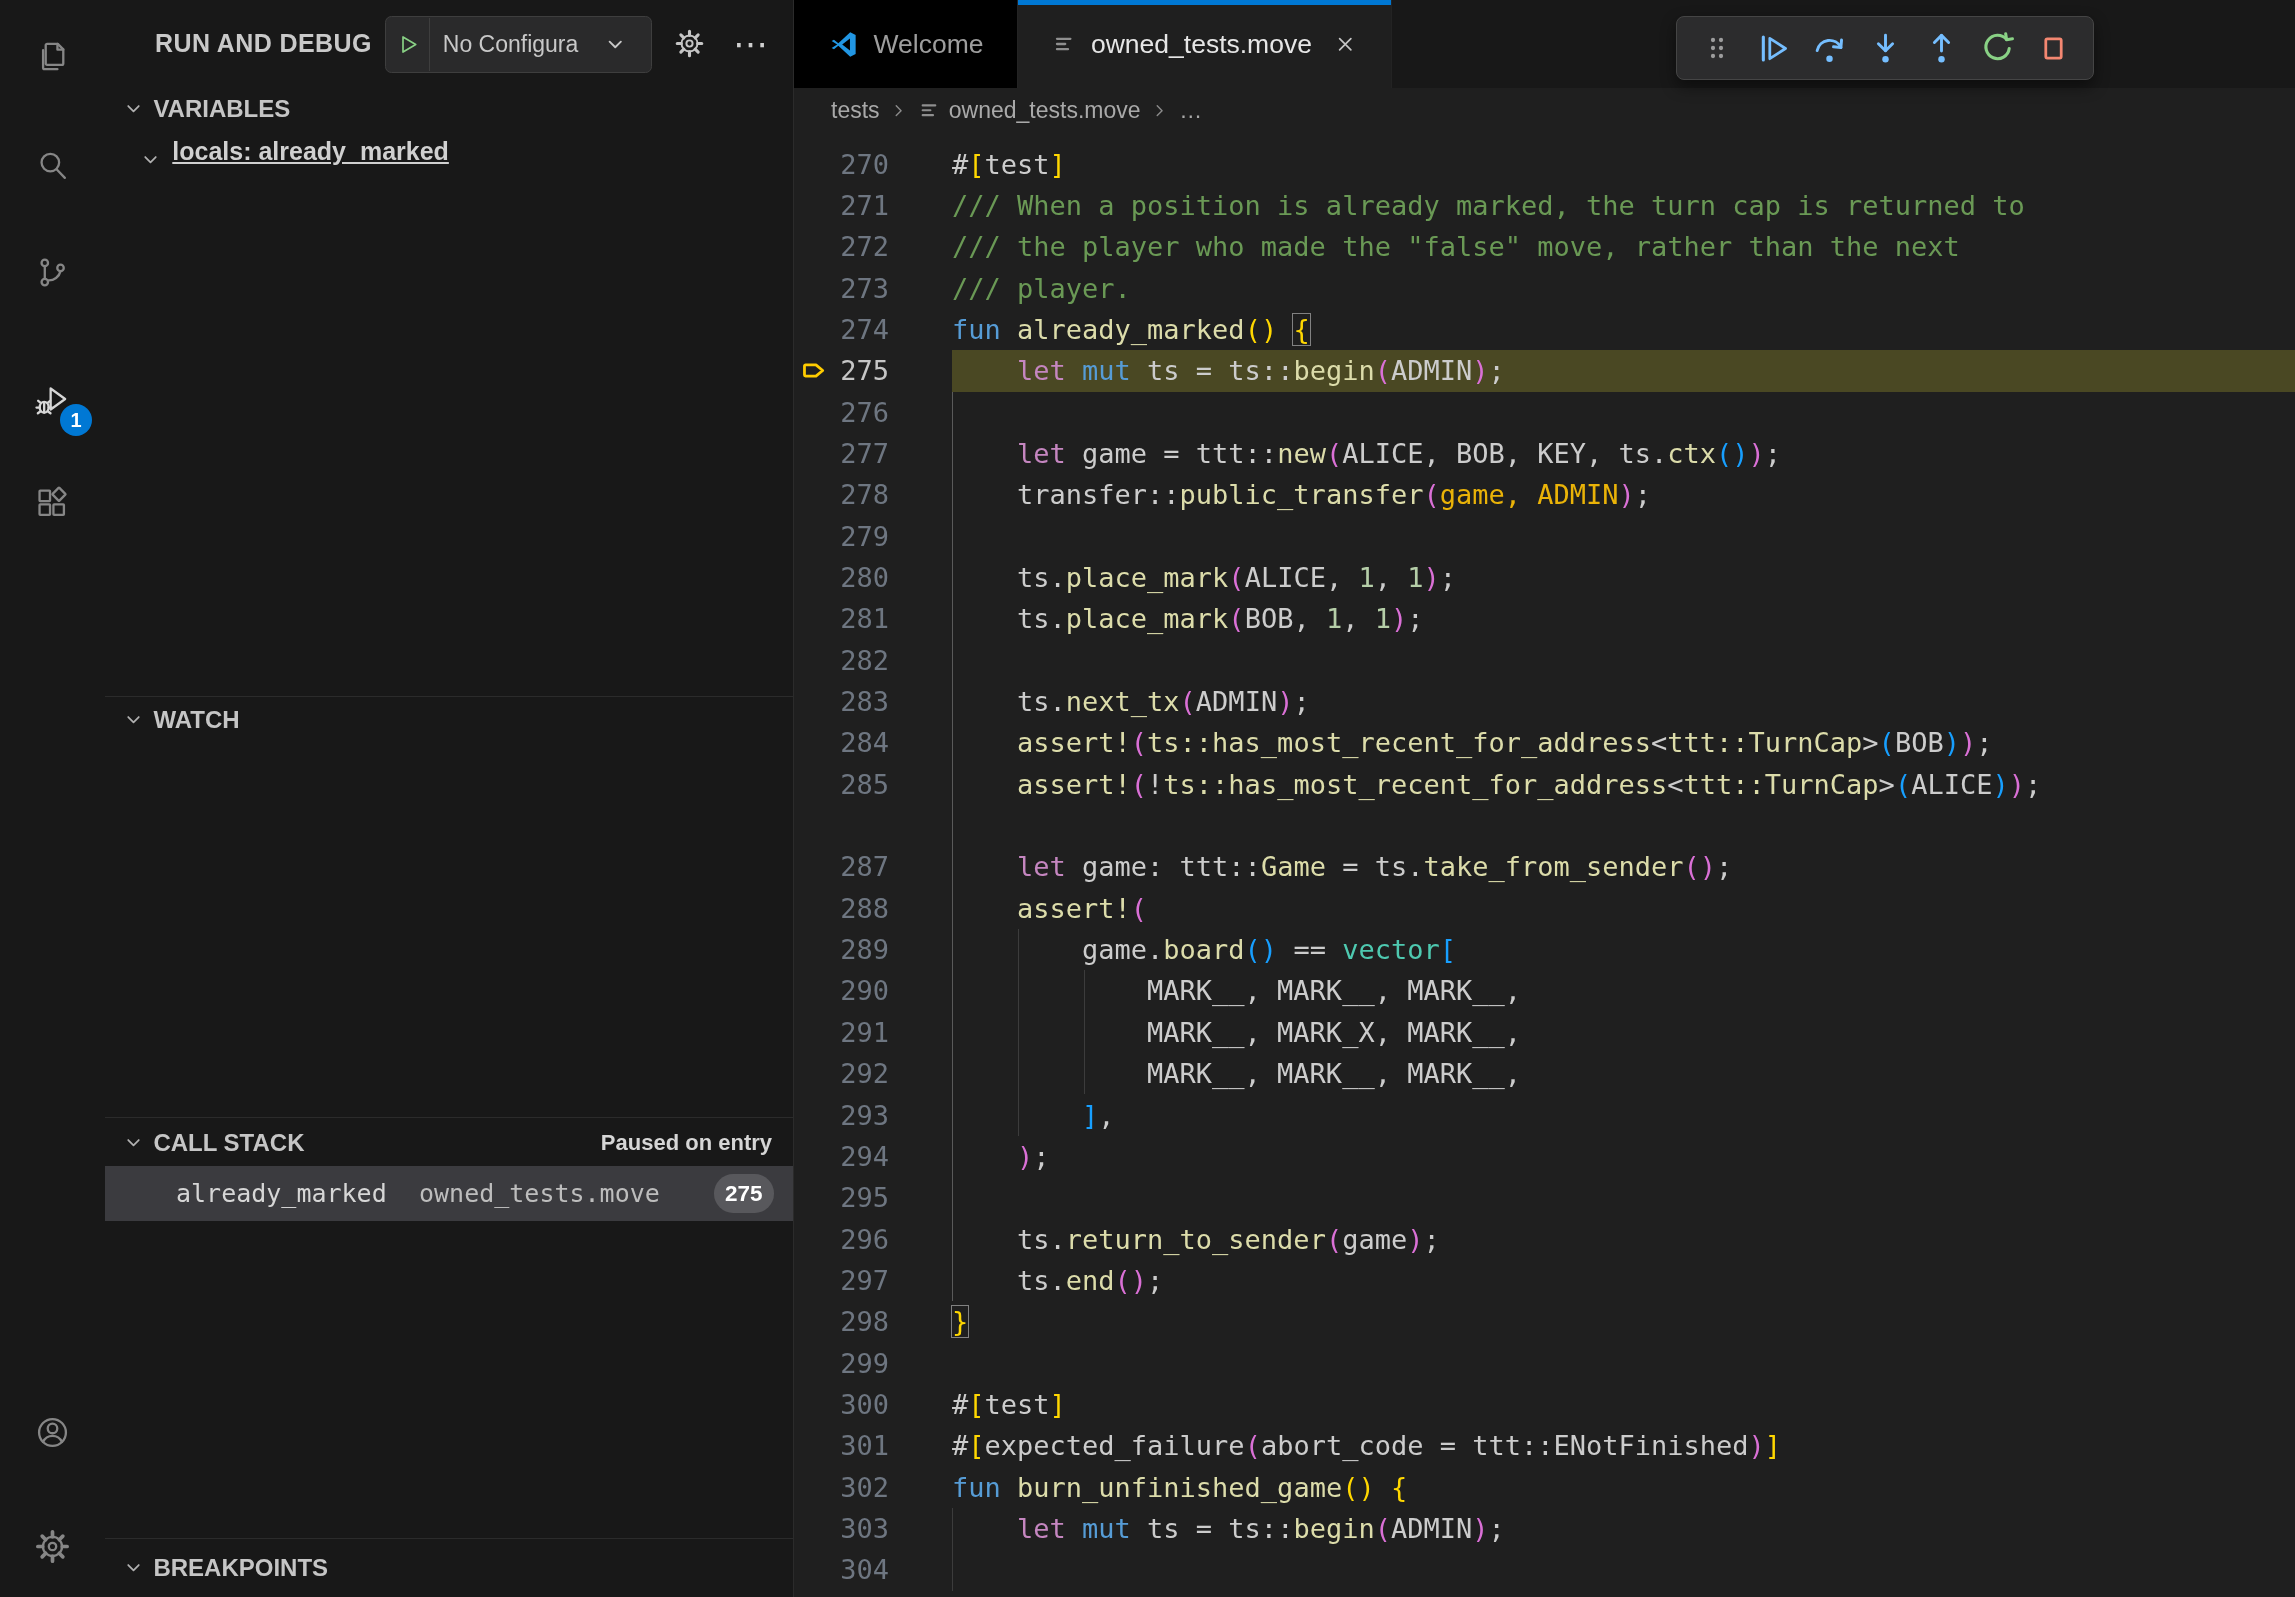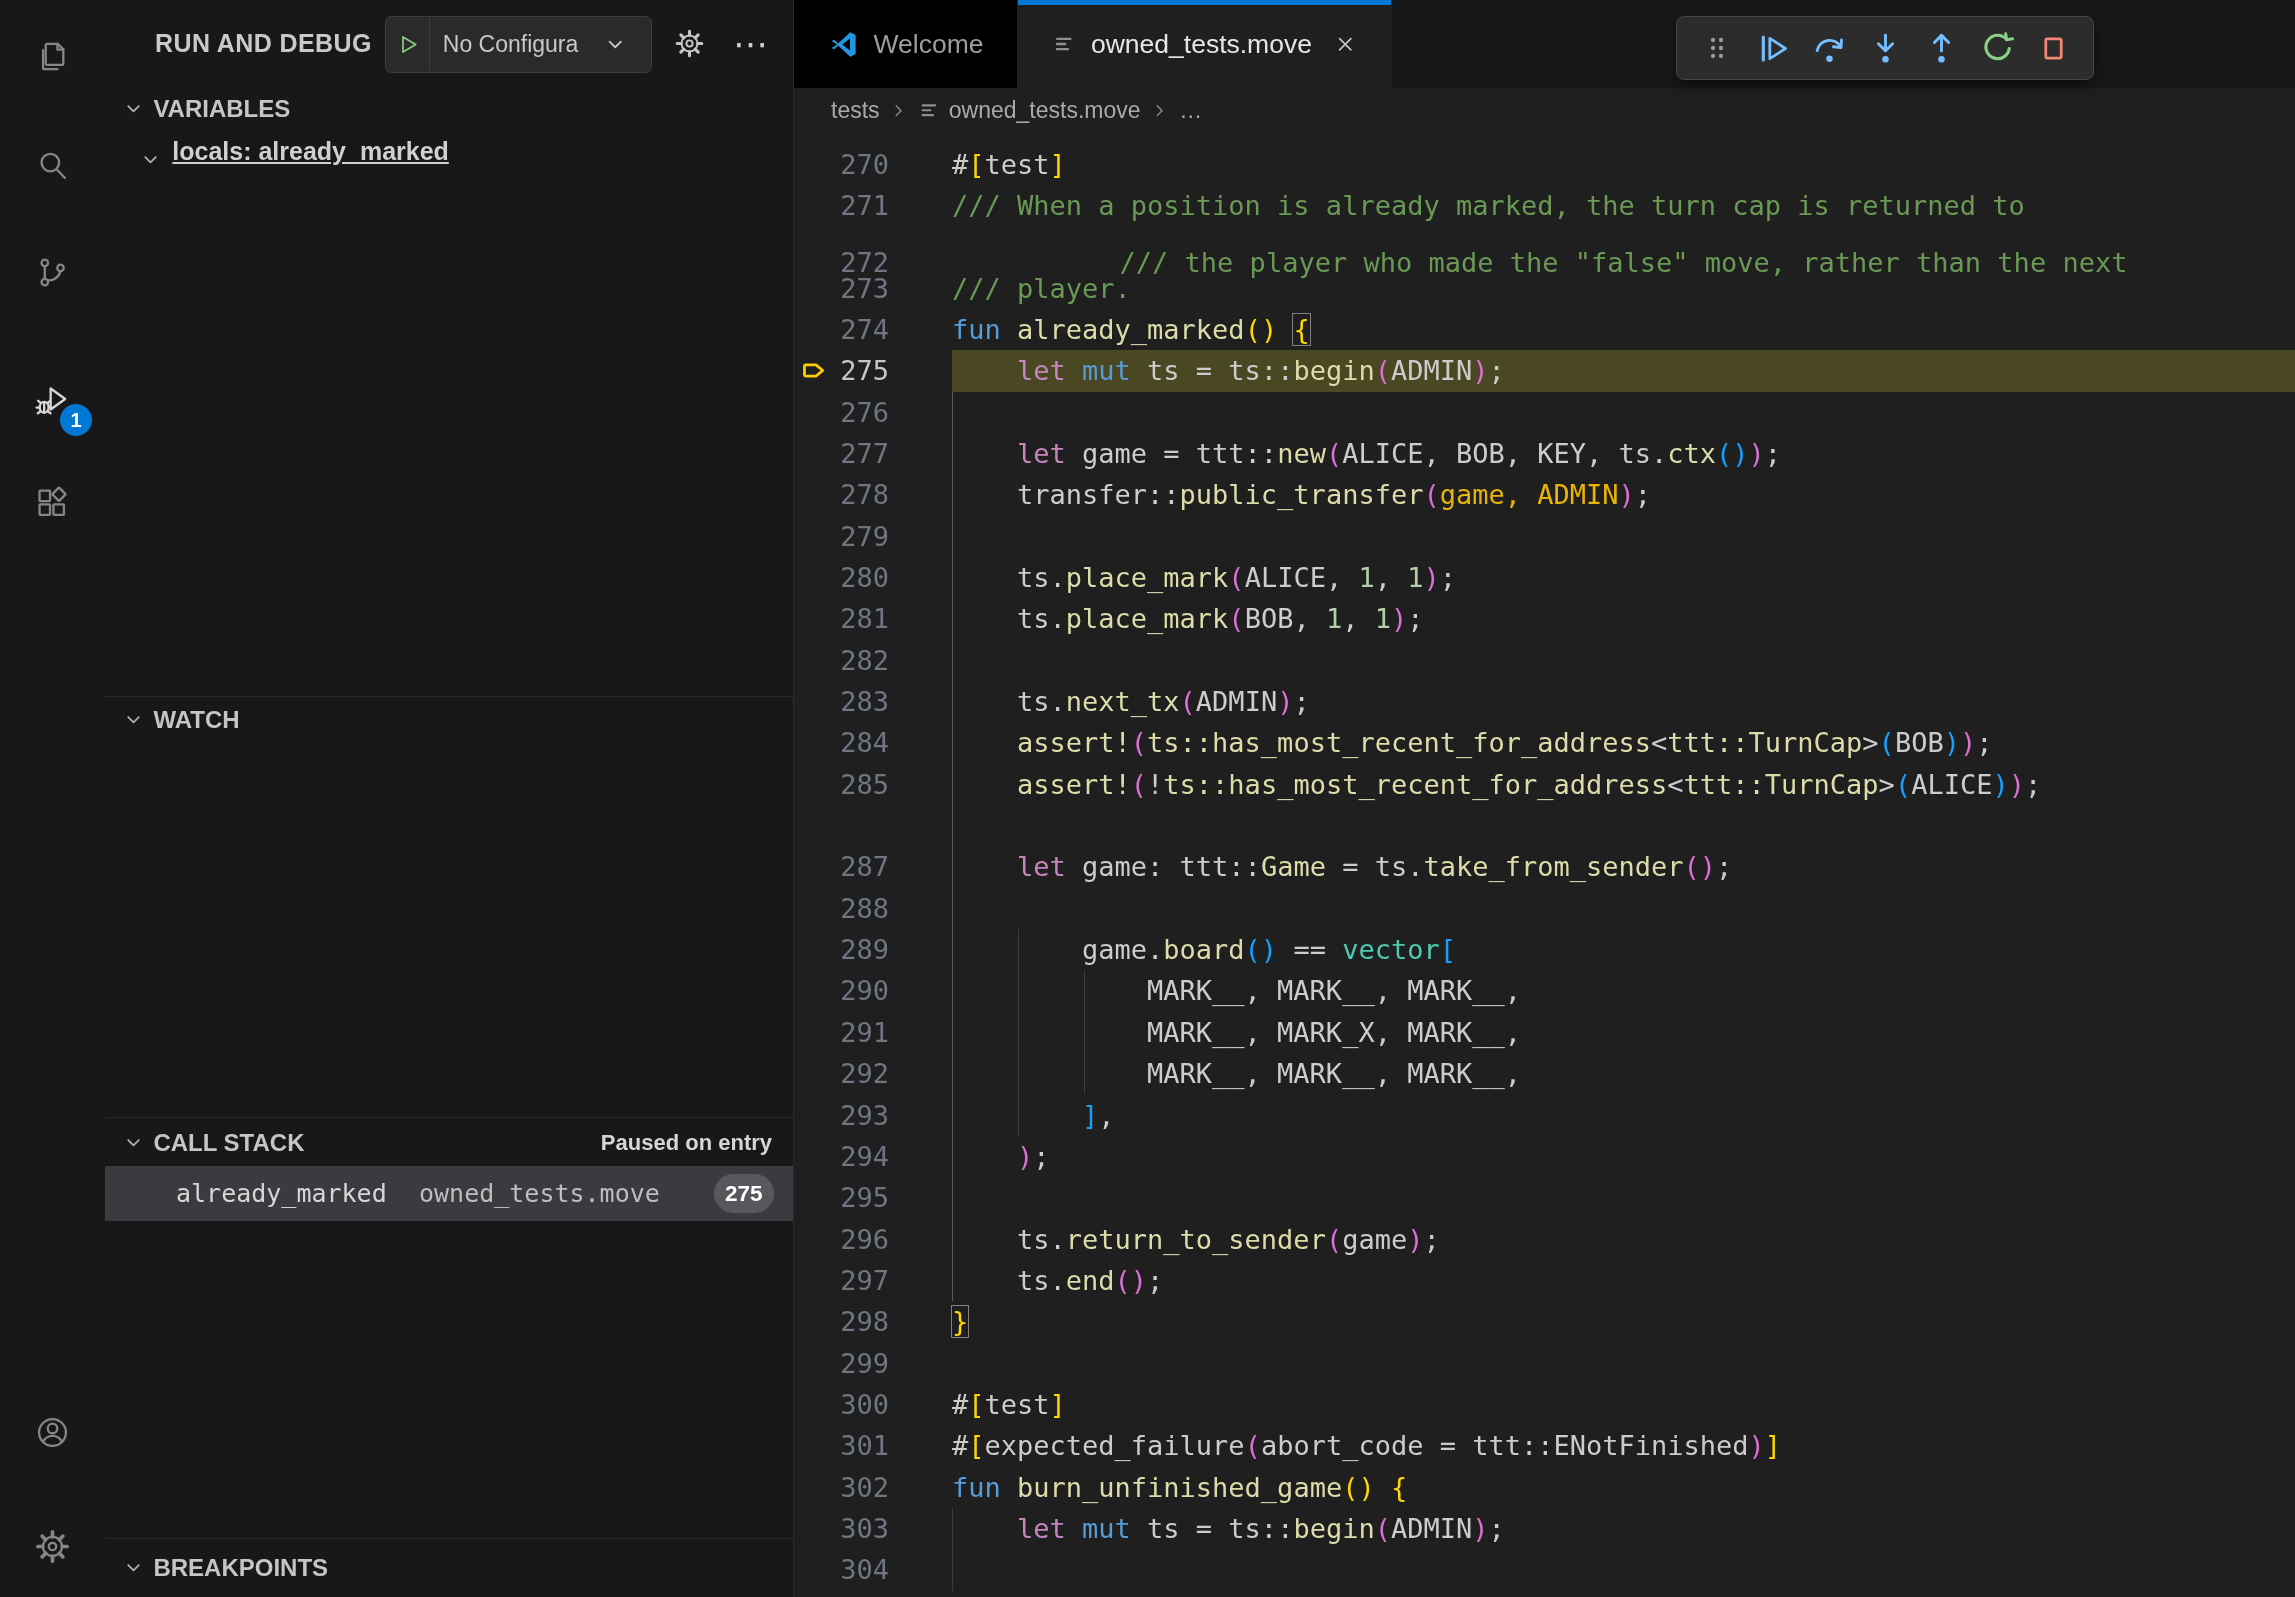--- a/index.html
+++ b/index.html
@@ -352,21 +352,21 @@
             <span class="lnum">270</span>
           </div>
           <div class="content"><span style="color: rgb(204, 204, 204);">#</span><span style="color: rgb(255, 215, 0);">[</span><span style="color: rgb(204, 204, 204);">test</span><span style="color: rgb(255, 215, 0);">]</span></div>
         </div>
         <div class="code-line" style="top: 51px;">
           <div class="gutter">
             <span class="lnum">271</span>
           </div>
           <div class="content"><span style="color: rgb(106, 153, 85);">/// When a position is already marked, the turn cap is returned to</span></div>
         </div>
-        <div class="code-line" style="top: 108px; text-align: center;">
+        <div class="code-line" style="top: 92px;">
           <div class="gutter">
             <span class="lnum">272</span>
           </div>
           <div class="content"><span style="color: rgb(106, 153, 85);">/// the player who made the "false" move, rather than the next</span></div>
         </div>
         <div class="code-line" style="top: 134px;">
           <div class="gutter">
             <span class="lnum">273</span>
           </div>
           <div class="content"><span style="color: rgb(106, 153, 85);">/// player.</span></div>
@@ -451,20 +451,21 @@
         <div class="code-line" style="top: 712px;">
           <div class="gutter">
             <span class="lnum">287</span>
           </div>
           <div class="content"><span style="color: rgb(197, 134, 192);">    let</span><span style="color: rgb(204, 204, 204);"> game: ttt::</span><span style="color: rgb(220, 220, 170);">Game</span><span style="color: rgb(204, 204, 204);"> = ts.</span><span style="color: rgb(220, 220, 170);">take_from_sender</span><span style="color: rgb(218, 112, 214);">()</span><span style="color: rgb(204, 204, 204);">;</span></div>
         </div>
         <div class="code-line" style="top: 754px;">
           <div class="gutter">
             <span class="lnum">288</span>
           </div>
+          <div class="content"><span style="color: rgb(220, 220, 170);">    assert!</span><span style="color: rgb(218, 112, 214);">(</span></div>
         </div>
         <div class="code-line" style="top: 795px;">
           <div class="gutter">
             <span class="lnum">289</span>
           </div>
           <div class="content"><span style="color: rgb(204, 204, 204);">        game.</span><span style="color: rgb(220, 220, 170);">board</span><span style="color: rgb(23, 159, 255);">()</span><span style="color: rgb(204, 204, 204);"> == </span><span style="color: rgb(78, 201, 176); margin-top: 40px;">vector</span><span style="color: rgb(23, 159, 255);">[</span></div>
         </div>
         <div class="code-line" style="top: 836px;">
           <div class="gutter">
             <span class="lnum">290</span>

